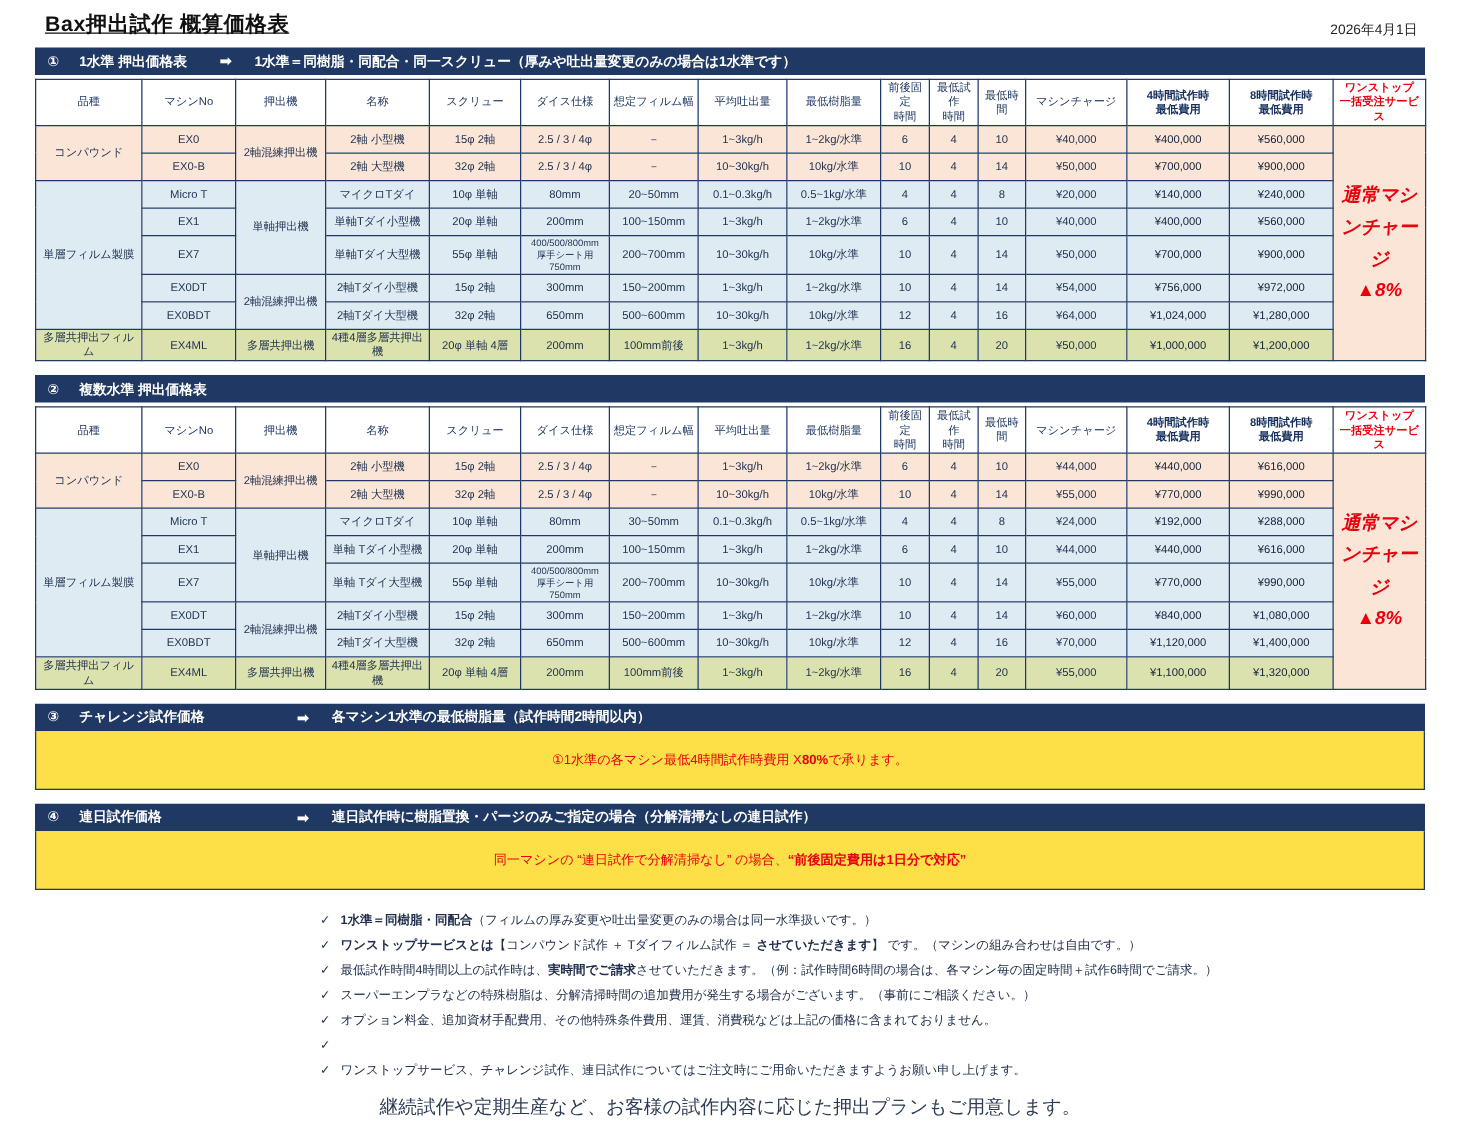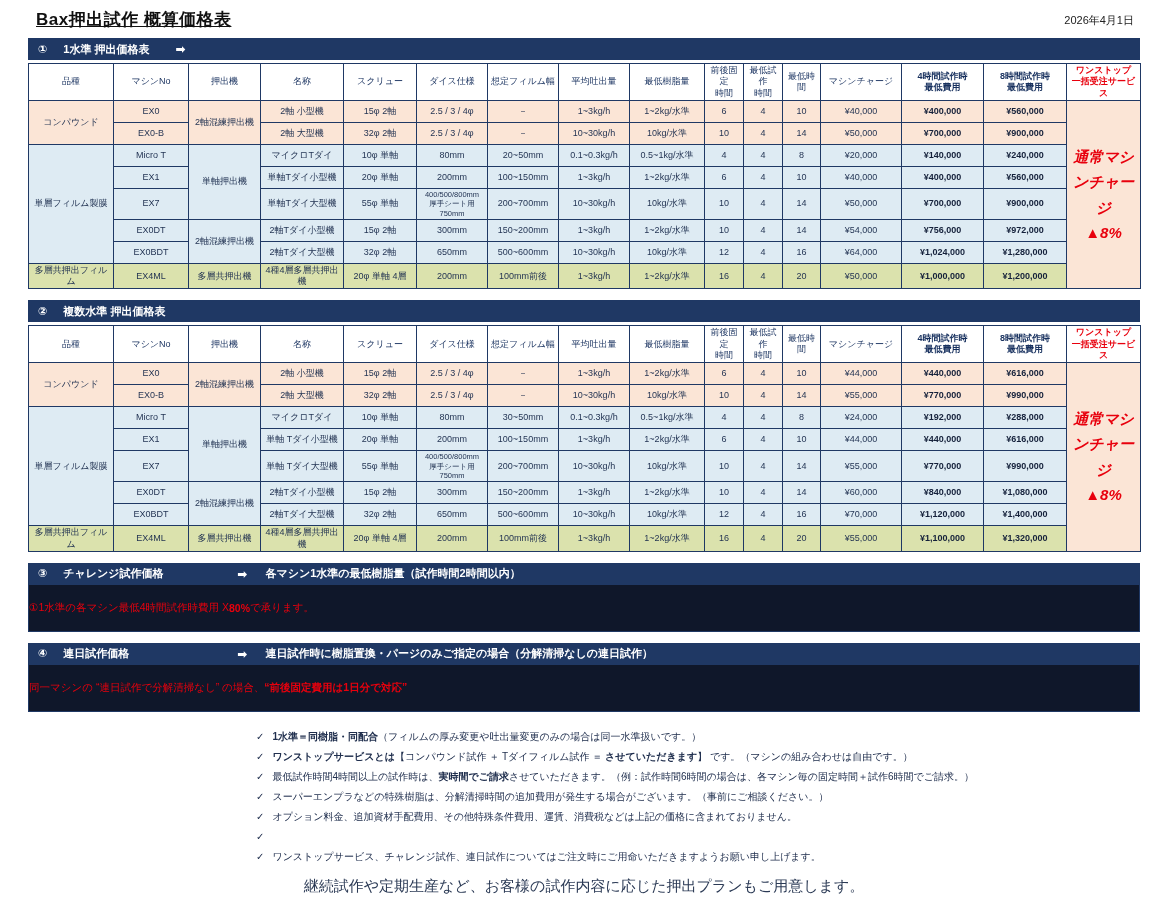--- a/index.html
+++ b/index.html
@@ -8,46 +8,46 @@
     width:1168px;height:902px;
     font-family:"Liberation Sans","DejaVu Sans",sans-serif;
     color:#1f3050;
     --navy:#1f3864;
     --red:#e8000d;
     --peach:#fbe5d6;
     --blue:#deebf3;
     --olive:#dbe2ad;
   }
   .page{position:relative;width:1168px;height:902px;padding:6px 28px 0 28px;overflow:hidden;}
-  .titlebar{display:flex;justify-content:space-between;align-items:flex-start;padding:2px 6px 7px 8px;}
+  .titlebar{display:flex;justify-content:space-between;align-items:flex-end;padding:2px 6px 7px 8px;}
   .title{font-size:17px;font-weight:bold;color:#111;text-decoration:underline;letter-spacing:.5px;}
   .date{font-size:11px;color:#222;padding-top:5px;}
 
   section{margin-bottom:11px;}
   .bar{background:var(--navy);color:#fff;font-weight:bold;font-size:11px;height:22px;display:flex;align-items:center;padding:0 10px;white-space:nowrap;overflow:hidden;}
   .bar-num{margin-right:16px;}
   .bar-title{margin-right:26px;}
   .bar-title.wide{min-width:148px;}
   .bar-arrow{margin-right:18px;font-size:12px;}
 
   table{border-collapse:collapse;table-layout:fixed;width:1112px;margin-top:3px;font-size:9px;}
   th,td{border:1px solid var(--navy);text-align:center;vertical-align:middle;padding:1px 2px;white-space:pre-line;overflow:hidden;line-height:1.25;}
   th{background:#fff;height:33px;font-weight:normal;color:#17305e;}
   th.b{font-weight:bold;}
   th.red{color:var(--red);font-weight:bold;}
   td{height:22px;}
   tr.tall td{height:29px;margin-top:12px;}
   tr.tone-peach td{background:var(--peach);}
   tr.tone-blue td{background:var(--blue);}
   tr.tone-olive td{background:var(--olive);}
-  td.b{font-weight:bold;color:#14203a;}
+  td.b{font-weight:normal;color:#14203a;}
   td.sm{font-size:7.5px;}
   td.side-note{background:#fff;color:var(--red);font-weight:bold;font-size:15px;line-height:1.7;font-style:italic;}
 
-  .note-box{border:1px solid var(--navy);border-top:none;height:47px;display:flex;align-items:center;font-size:10.5px;color:var(--red);background:#0f172a;}
+  .note-box{border:1px solid var(--navy);border-top:none;height:47px;display:flex;align-items:center;justify-content:center;font-size:10.5px;color:var(--red);background:#fde047;}
   .note-box .b{font-weight:bold;}
 
   .checklist{padding:8px 0 0 228px;font-size:10px;color:#202f4e;}
   .check-item{display:flex;gap:8px;margin-bottom:8.5px;line-height:1.15;}
   .check-icon{color:#202f4e;font-size:10px;}
   .check-item .b{font-weight:bold;}
 
   .footer{text-align:center;font-size:15px;color:#2b3a55;margin-top:12px;line-height:1.65;}
 </style>
 </head>
@@ -58,20 +58,21 @@
   <div class="titlebar">
     <div class="title">Bax押出試作 概算価格表</div>
     <div class="date">2026年4月1日</div>
   </div>
 
   <section>
     <div class="bar">
       <span class="bar-num">①</span>
       <span class="bar-title">1水準 押出価格表</span>
       <span class="bar-arrow">➡</span>
+      <span class="bar-desc">1水準＝同樹脂・同配合・同一スクリュー（厚みや吐出量変更のみの場合は1水準です）</span>
     </div>
     <table id="table1">
         <colgroup>
           <col style="width: 85px;">
           <col style="width: 75px;">
           <col style="width: 72px;">
           <col style="width: 83px;">
           <col style="width: 73px;">
           <col style="width: 71px;">
           <col style="width: 71px;">

